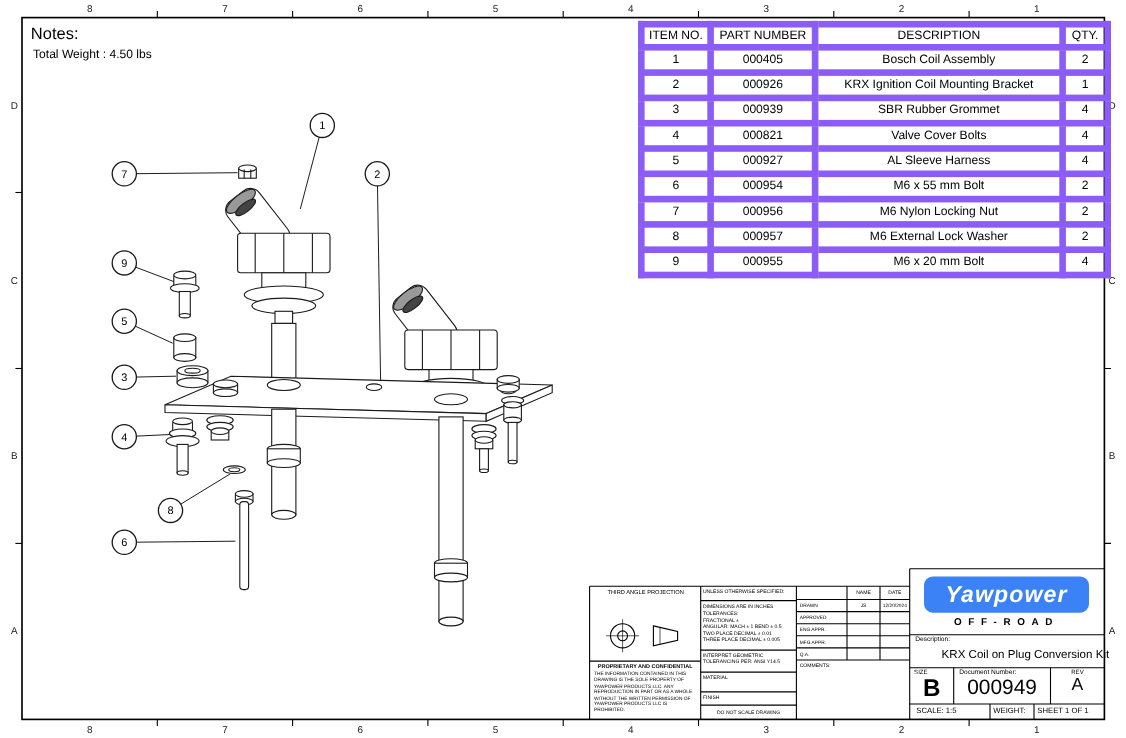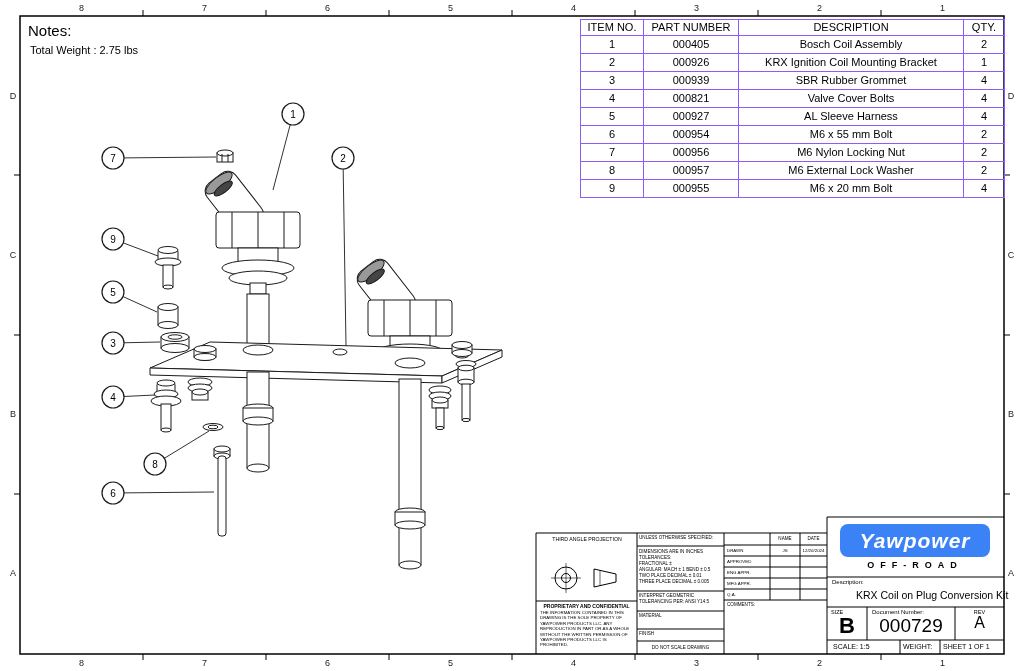--- a/index.html
+++ b/index.html
@@ -4,21 +4,21 @@
 <style>
   html,body{margin:0;padding:0;}
   body{width:1024px;height:671px;background:#fff;color:#000;
        font-family:"Liberation Sans",sans-serif;position:relative;overflow:hidden;}
   .abs{position:absolute;}
   .grid-lbl{position:absolute;transform:translate(-50%,-50%);font-size:9px;color:#222;}
   .notes-heading{left:28px;top:22px;font-size:15px;}
   .notes-line{left:30px;top:44px;font-size:11px;}
 
   #bom{position:absolute;left:580px;top:19px;width:424px;border-collapse:collapse;table-layout:fixed;}
-  #bom th,#bom td{border:1px solid #8b5cf6;font-size:11px;font-weight:400;text-align:center;
+  #bom th,#bom td{border:6px solid #8b5cf6;font-size:11px;font-weight:400;text-align:center;
                   padding:0 2px;height:17px;line-height:1;white-space:nowrap;overflow:hidden;}
   #bom th{height:15px;}
 
   .tb{position:absolute;font-size:4.6px;line-height:6px;color:#000;}
   .tb-c{text-align:center;}
   .tb-b{font-weight:bold;}
   .prop-text{font-size:4.4px;line-height:5.4px;}
 
   .logo-box{position:absolute;left:840px;top:524px;width:150px;height:33px;border-radius:8px;
             display:flex;align-items:center;justify-content:center;color:#fff;
@@ -284,21 +284,21 @@
     <circle cx="566" cy="578" r="11"></circle>
     <circle cx="566" cy="578" r="4.5"></circle>
     <line x1="551" y1="578" x2="581" y2="578" stroke-width="0.6"></line>
     <line x1="566" y1="563" x2="566" y2="593" stroke-width="0.6"></line>
     <polygon points="594,569 616,574 616,582 594,587"></polygon>
     <line x1="600" y1="570.4" x2="600" y2="585.6" stroke-width="0.6"></line>
   </g>
 </svg>
 
 <div class="abs notes-heading">Notes:</div>
-<div class="abs notes-line">Total Weight : 2.75 lbs</div>
+<div class="abs notes-line">Total Weight : 4.50 lbs</div>
 
 <div>
     <span class="grid-lbl" style="left: 81.5px; top: 8px;">8</span>
     <span class="grid-lbl" style="left: 81.5px; top: 663px;">8</span>
     <span class="grid-lbl" style="left: 204.5px; top: 8px;">7</span>
     <span class="grid-lbl" style="left: 204.5px; top: 663px;">7</span>
     <span class="grid-lbl" style="left: 327.5px; top: 8px;">6</span>
     <span class="grid-lbl" style="left: 327.5px; top: 663px;">6</span>
     <span class="grid-lbl" style="left: 450.5px; top: 8px;">5</span>
     <span class="grid-lbl" style="left: 450.5px; top: 663px;">5</span>
@@ -429,18 +429,18 @@
 <div class="tb" style="left:727px;top:602px;">COMMENTS:</div>
 
 <div class="logo-box" style="background: #3b82f6;">Yawpower</div>
 <div class="logo-sub">OFF-ROAD</div>
 
 <div class="abs desc-label">Description:</div>
 <div class="abs desc-value">KRX Coil on Plug Conversion Kit</div>
 <div class="abs size-label">SIZE</div>
 <div class="abs size-value">B</div>
 <div class="abs doc-label">Document Number:</div>
-<div class="abs doc-value">000729</div>
+<div class="abs doc-value">000949</div>
 <div class="abs rev-label">REV</div>
 <div class="abs rev-value">A</div>
 <div class="abs scale-cell">SCALE: 1:5</div>
 <div class="abs weight-cell">WEIGHT:</div>
 <div class="abs sheet-cell">SHEET 1 OF 1</div>
 
 </body></html>

